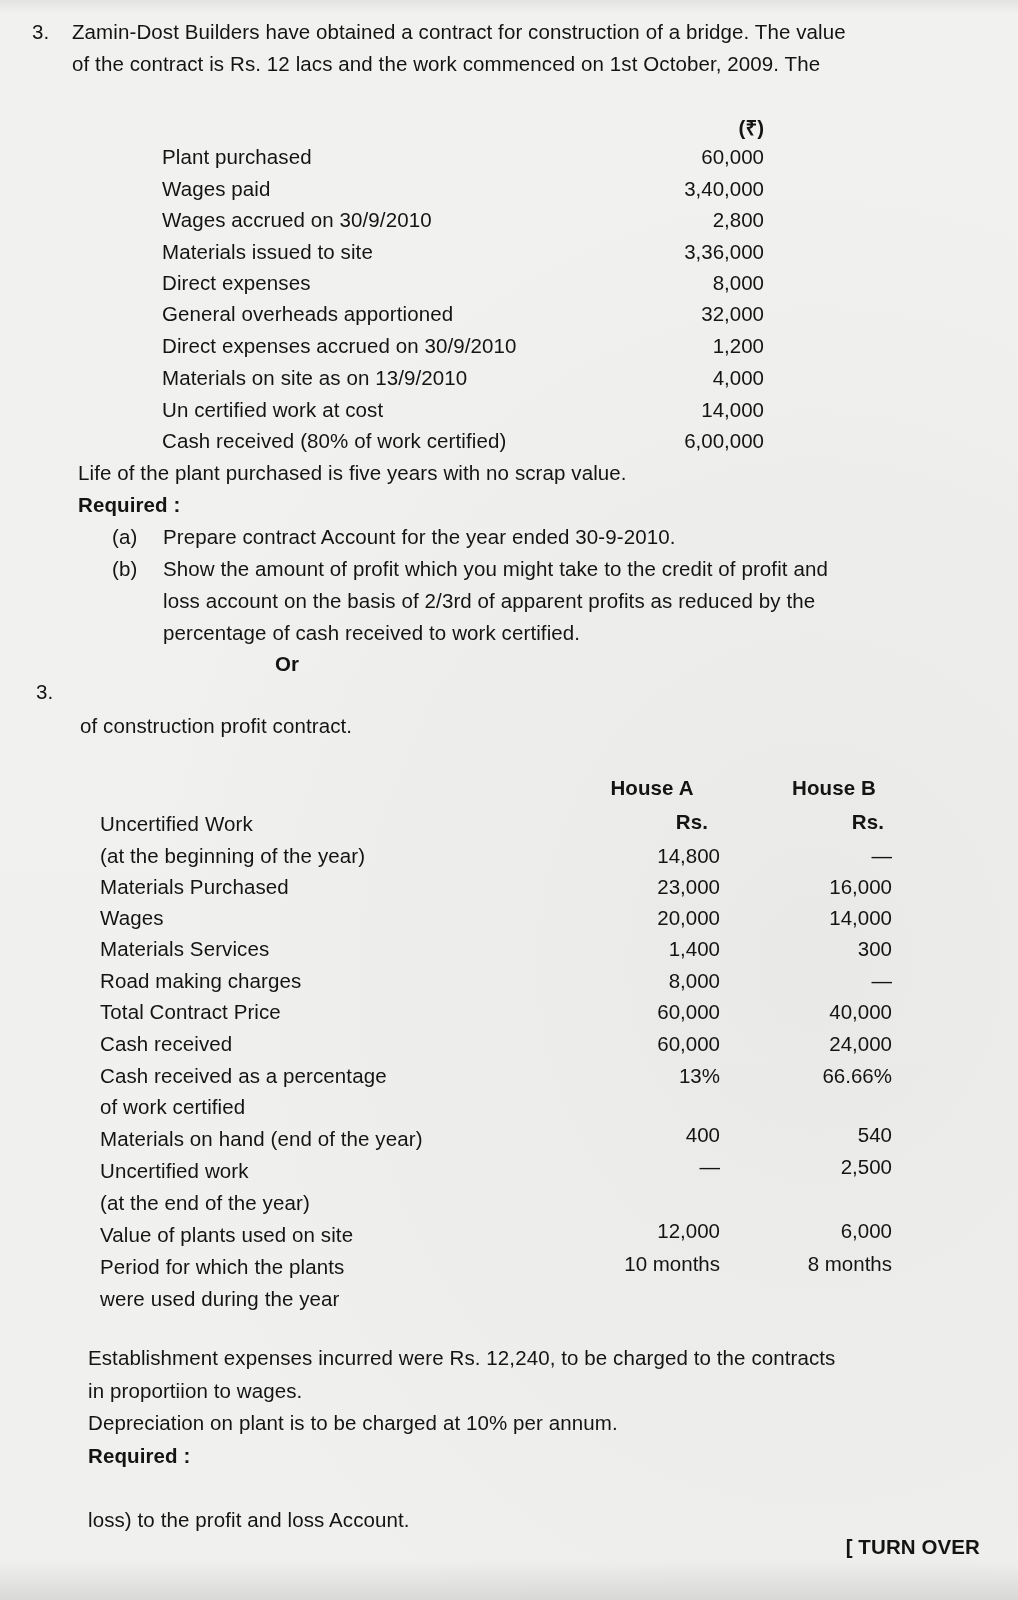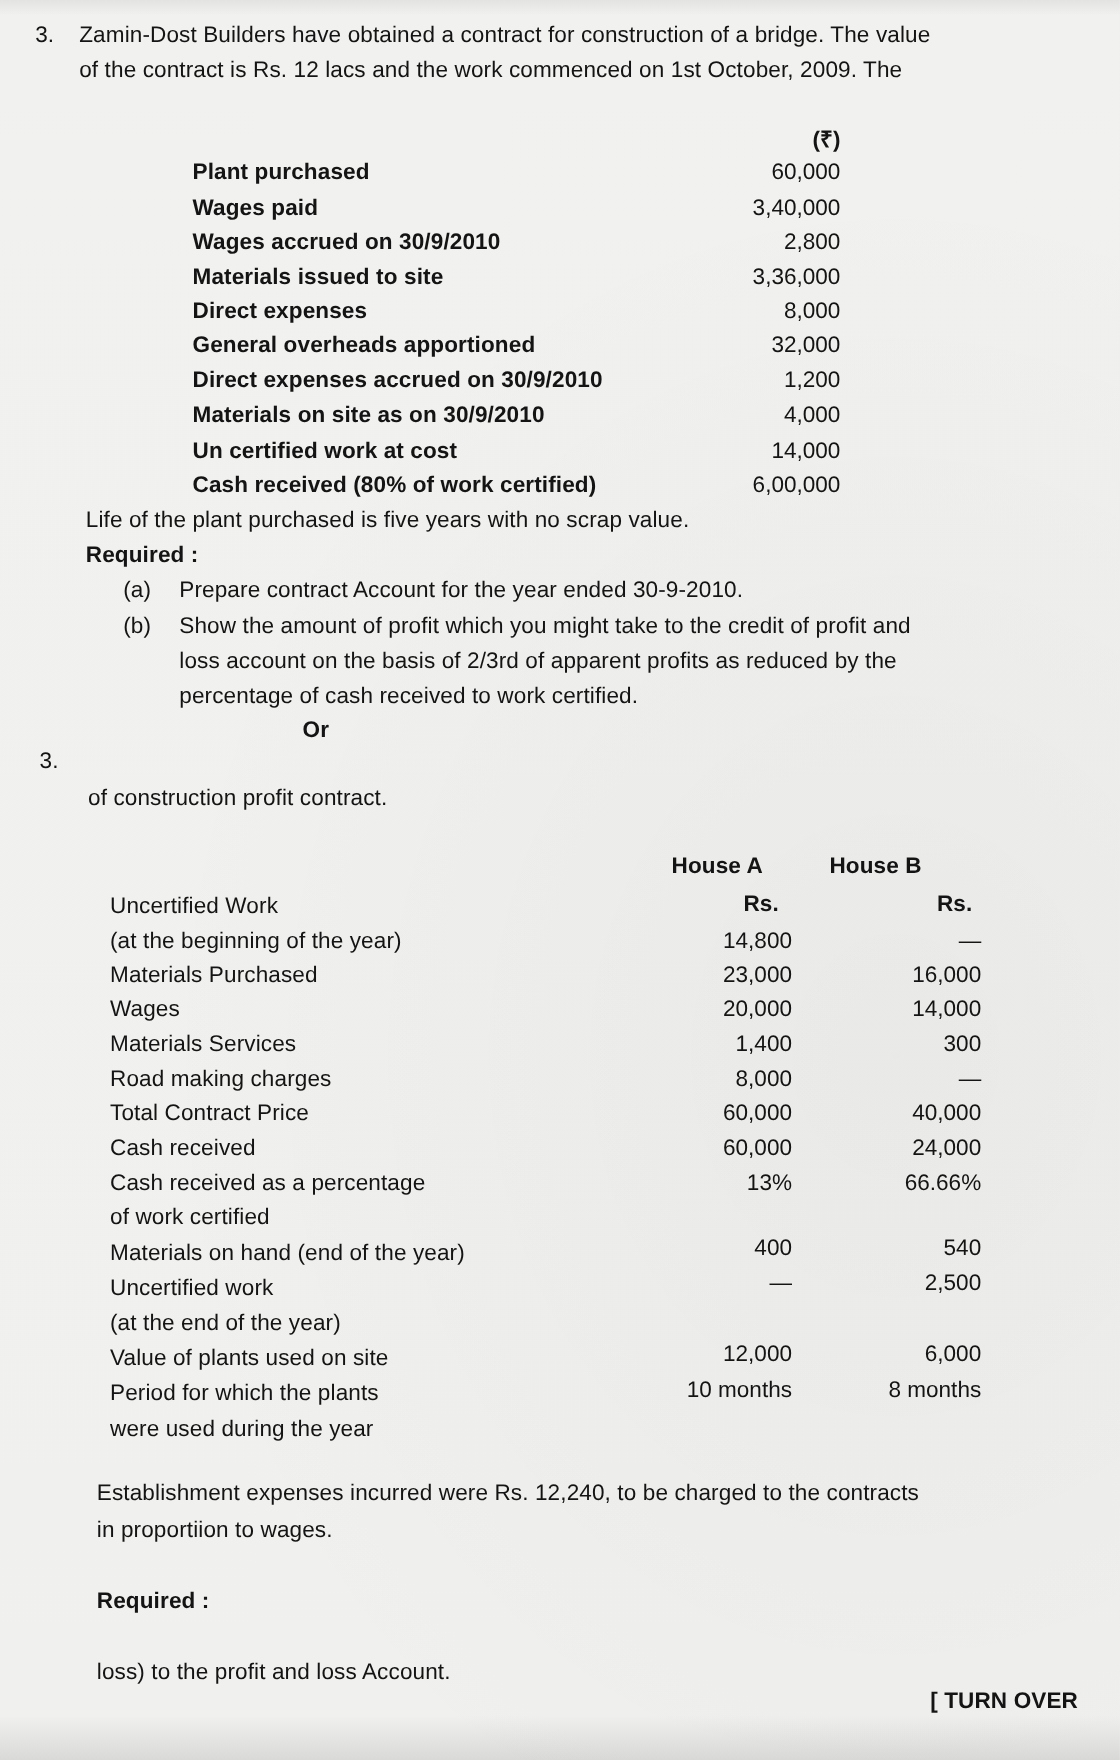--- a/index.html
+++ b/index.html
@@ -14,26 +14,26 @@
       position: absolute; left: 0; top: 0; width: 1018px; height: 1600px;
       background:
         radial-gradient(ellipse at 80% 60%, rgba(0,0,0,0.03), transparent 60%),
         linear-gradient(180deg, #e3e3e1 0px, #f1f1ef 14px, #f0f0ee 1560px, #d9d9d7 1600px);
     }
     .txt { position: absolute; font-size: 20.5px; line-height: 32px; white-space: nowrap; letter-spacing: 0.1px; }
     .num { position: absolute; font-size: 20.5px; line-height: 32px; text-align: right; white-space: nowrap; }
     .bold { font-weight: bold; }
     .q-num { left: 32px; }
     .p1 { left: 72px; }
-    .item-label { left: 175px; font-weight: bold; }
+    .item-label { left: 162px; }
     .item-value { right: 254px; width: 140px; }
     .col-a { right: 298px; width: 160px; }
     .col-b { right: 126px; width: 160px; }
     .hdr-a { right: 286px; width: 160px; text-align: center; }
-    .hdr-b { right: 104px; width: 160px; text-align: left; }
+    .hdr-b { right: 104px; width: 160px; text-align: center; }
     .rs-a { right: 310px; width: 100px; text-align: right; }
     .rs-b { right: 134px; width: 100px; text-align: right; }
   </style>
 </head>
 <body>
 
 <div class="page">
 
   <div class="txt q-num" style="top:16px">3.</div>
   <div class="txt p1" style="top:16px">Zamin-Dost Builders have obtained a contract for construction of a bridge. The value</div>
@@ -48,21 +48,21 @@
     <div class="txt item-label" style="top:204px">Wages accrued on 30/9/2010</div>
     <div class="num item-value" style="top:204px">2,800</div>
     <div class="txt item-label" style="top:236px">Materials issued to site</div>
     <div class="num item-value" style="top:236px">3,36,000</div>
     <div class="txt item-label" style="top:267px">Direct expenses</div>
     <div class="num item-value" style="top:267px">8,000</div>
     <div class="txt item-label" style="top:298px">General overheads apportioned</div>
     <div class="num item-value" style="top:298px">32,000</div>
     <div class="txt item-label" style="top:330px">Direct expenses accrued on 30/9/2010</div>
     <div class="num item-value" style="top:330px">1,200</div>
-    <div class="txt item-label" style="top:362px">Materials on site as on 30/9/2010</div>
+    <div class="txt item-label" style="top:362px">Materials on site as on 13/9/2010</div>
     <div class="num item-value" style="top:362px">4,000</div>
     <div class="txt item-label" style="top:394px">Un certified work at cost</div>
     <div class="num item-value" style="top:394px">14,000</div>
     <div class="txt item-label" style="top:425px">Cash received (80% of work certified)</div>
     <div class="num item-value" style="top:425px">6,00,000</div>
   </div>
 
   <div class="txt" style="left:78px;top:457px">Life of the plant purchased is five years with no scrap value.</div>
   <div class="txt bold" style="left:78px;top:489px">Required :</div>
   <div class="txt" style="left:112px;top:521px">(a)</div>
@@ -135,17 +135,18 @@
 
     <div class="txt" style="left:100px;top:1251px">Period for which the plants</div>
     <div class="num col-a" style="top:1248px">10 months</div>
     <div class="num col-b" style="top:1248px">8 months</div>
 
     <div class="txt" style="left:100px;top:1283px">were used during the year</div>
   </div>
 
   <div class="txt" style="left:88px;top:1342px">Establishment expenses incurred were Rs. 12,240, to be charged to the contracts</div>
   <div class="txt" style="left:88px;top:1375px">in proportiion to wages.</div>
+  <div class="txt" style="left:88px;top:1407px">Depreciation on plant is to be charged at 10% per annum.</div>
   <div class="txt bold" style="left:88px;top:1440px">Required :</div>
   <div class="txt" style="left:88px;top:1504px">loss) to the profit and loss Account.</div>
 
   <div class="txt bold" style="right:38px;top:1531px">[ TURN OVER</div>
 </div>
 
 </body></html>

